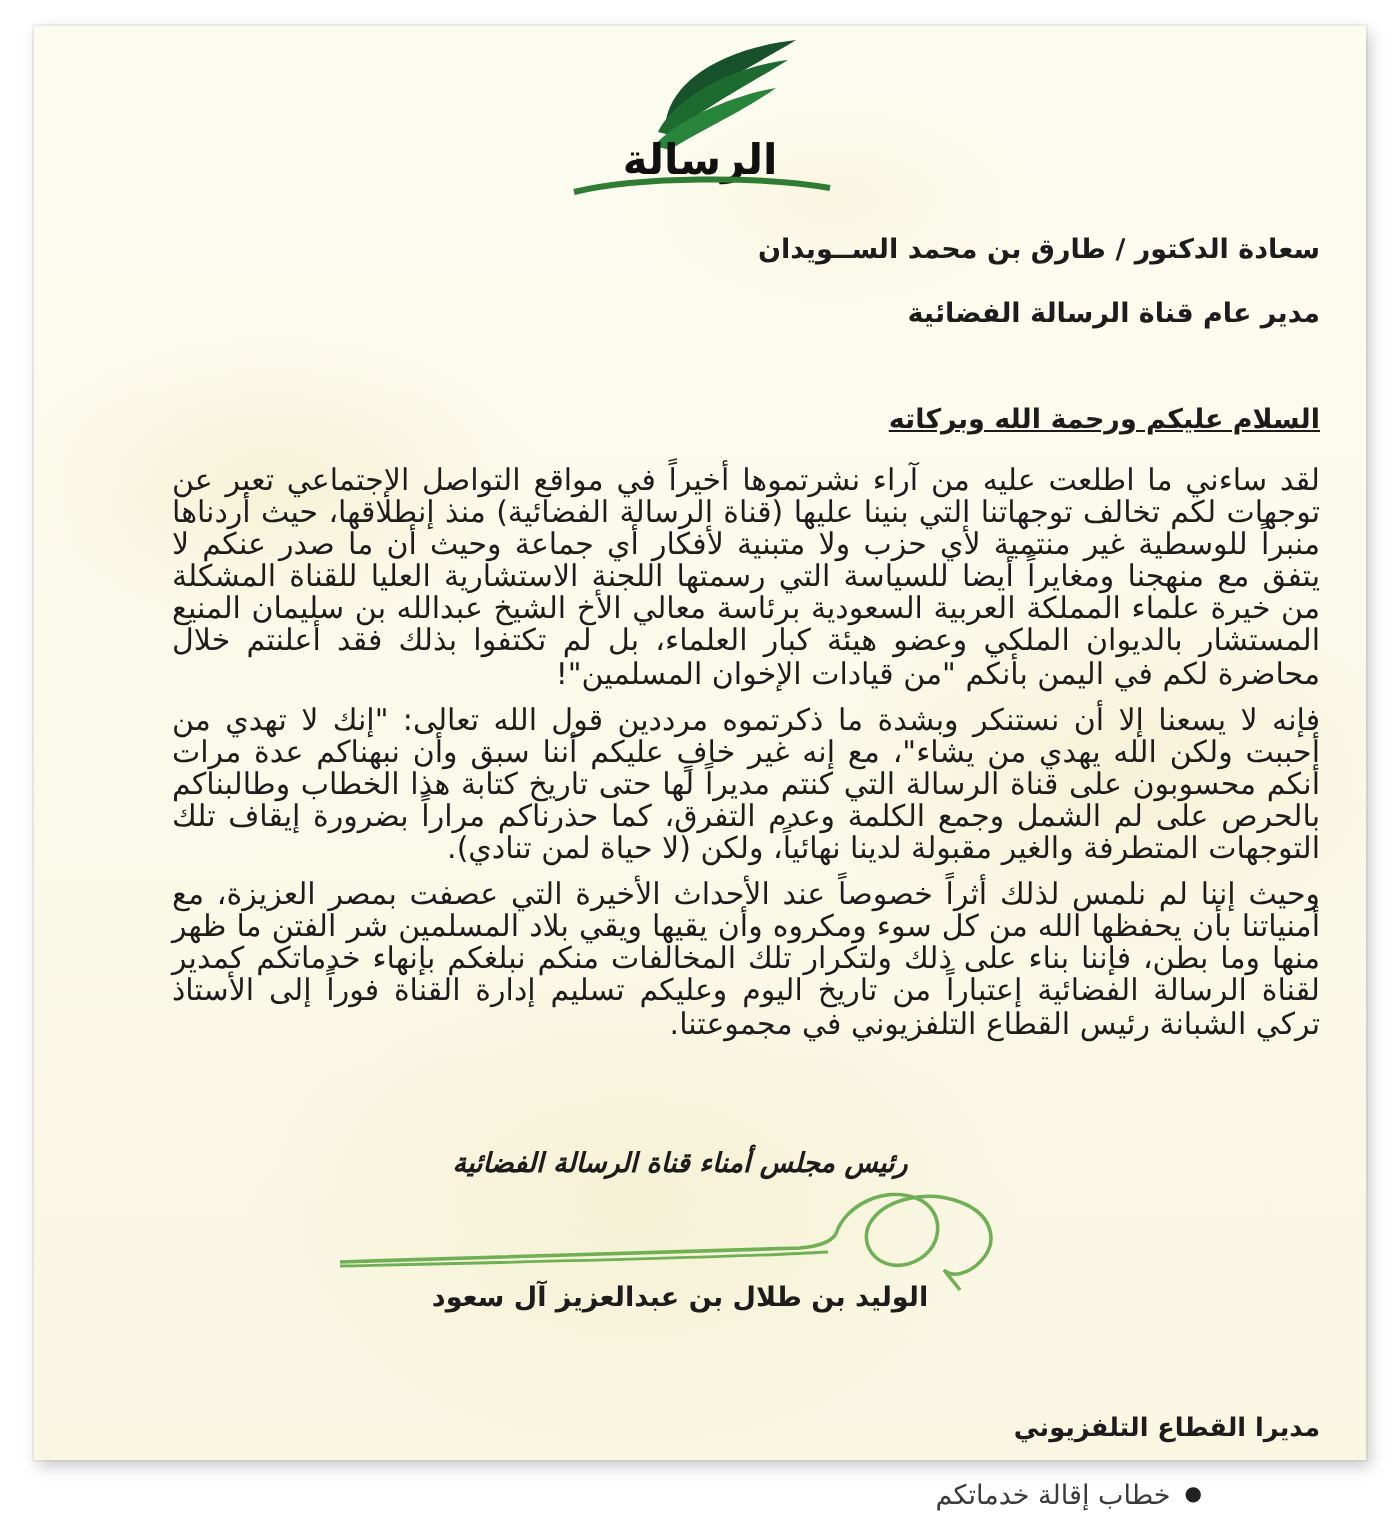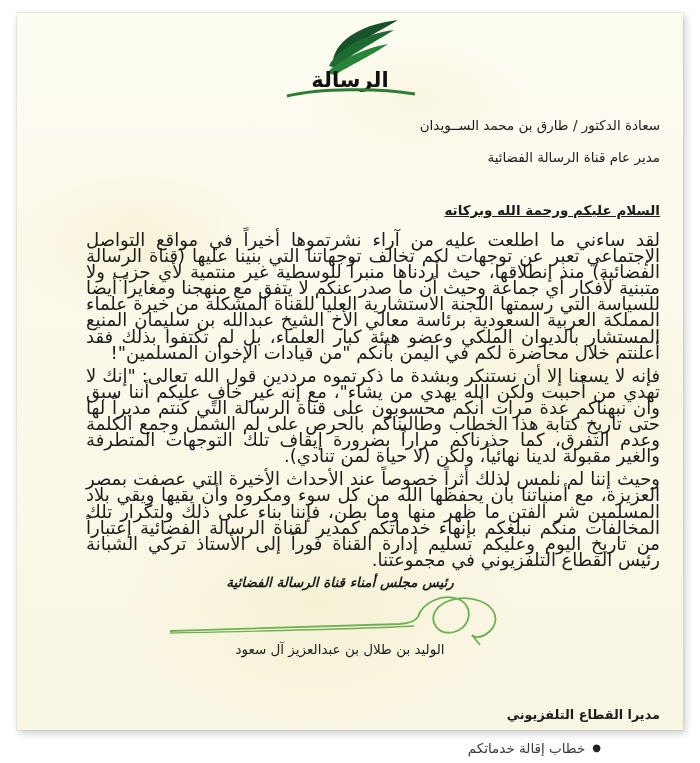--- a/index.html
+++ b/index.html
@@ -19,42 +19,42 @@
       linear-gradient(#fdfcf1,#f9f6e2);
     box-shadow:0 0 0 1px rgba(0,0,0,.05), 2px 3px 8px rgba(0,0,0,.22);
     direction:rtl;
     color:#1c1c1c;
   }
   
   .logo{position:absolute;top:3px;left:50%;transform:translateX(-50%);width:150px;height:86px;}
   
   .recipient{
     position:absolute;top:96px;right:23px;text-align:right;
-    font-weight:normal;font-size:13.5px;line-height:32px;white-space:nowrap;
+    font-weight:bold;font-size:13.5px;line-height:32px;white-space:nowrap;
   }
   
   .salutation{
     position:absolute;top:189px;right:23px;
     font-weight:bold;font-size:13.5px;white-space:nowrap;text-decoration:underline;
   }
   
   .body{
     position:absolute;top:219px;right:23px;left:21px;
-    text-align:justify;font-size:18px;line-height:16.1px;margin-left:48px;
+    text-align:justify;font-size:15px;line-height:16.1px;margin-left:48px;
   }
   .body p{margin:0 0 7px 0;}
   .body p.closing{margin-top:11px;}
   
   .sig{
     position:absolute;top:561px;left:123px;width:400px;
     text-align:center;
   }
   .sig-title{font-weight:bold;font-size:13.5px;white-space:nowrap;font-style:italic;}
   .sig-svg{display:block;margin:1px auto 0 auto;}
-  .sig-name{font-weight:normal;font-size:13.5px;margin-top:-8px;white-space:nowrap;}
+  .sig-name{font-weight:bold;font-size:13.5px;margin-top:-8px;white-space:nowrap;}
   
   .cc{
     position:absolute;top:694px;right:23px;
     display:flex;gap:52px;
     font-weight:bold;font-size:12.8px;white-space:nowrap;
   }
   
   .caption{
     position:absolute;top:740px;right:28px;
     direction:rtl;display:flex;align-items:center;gap:7px;

